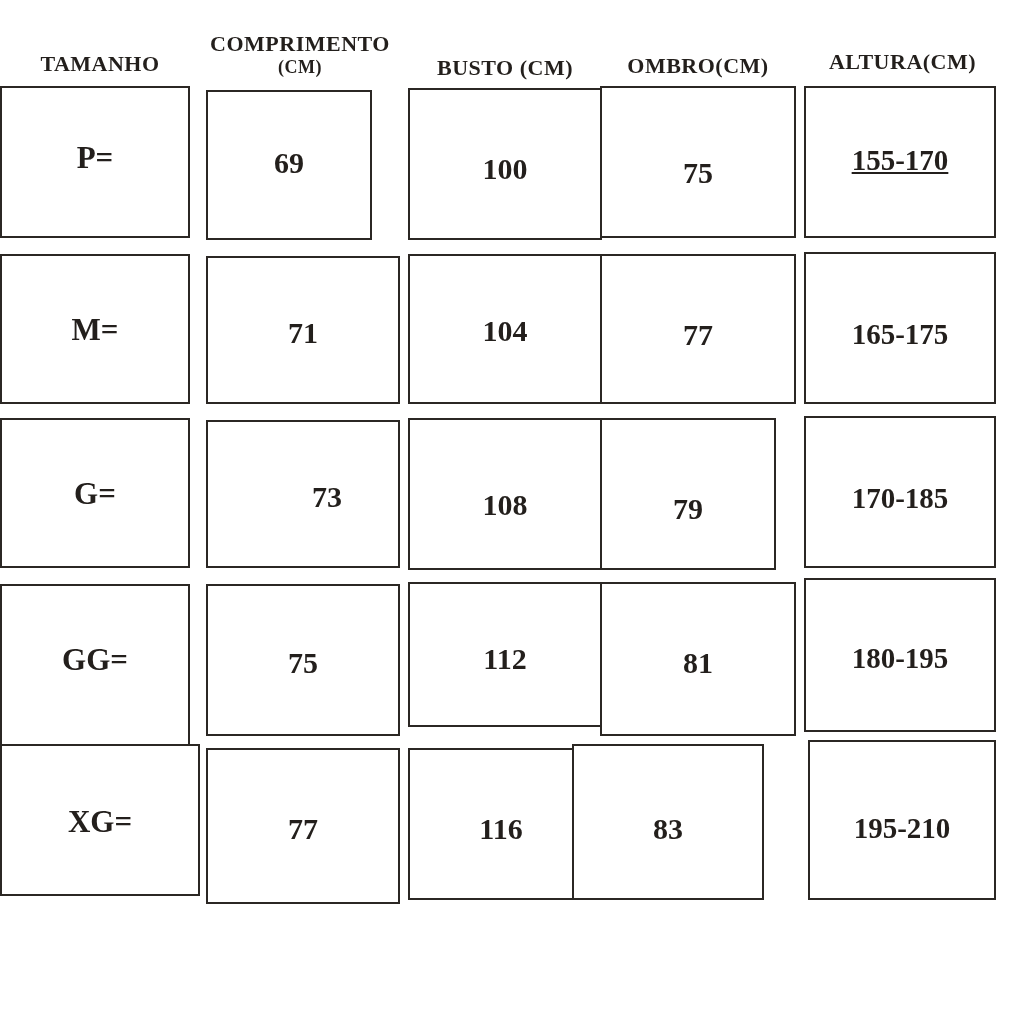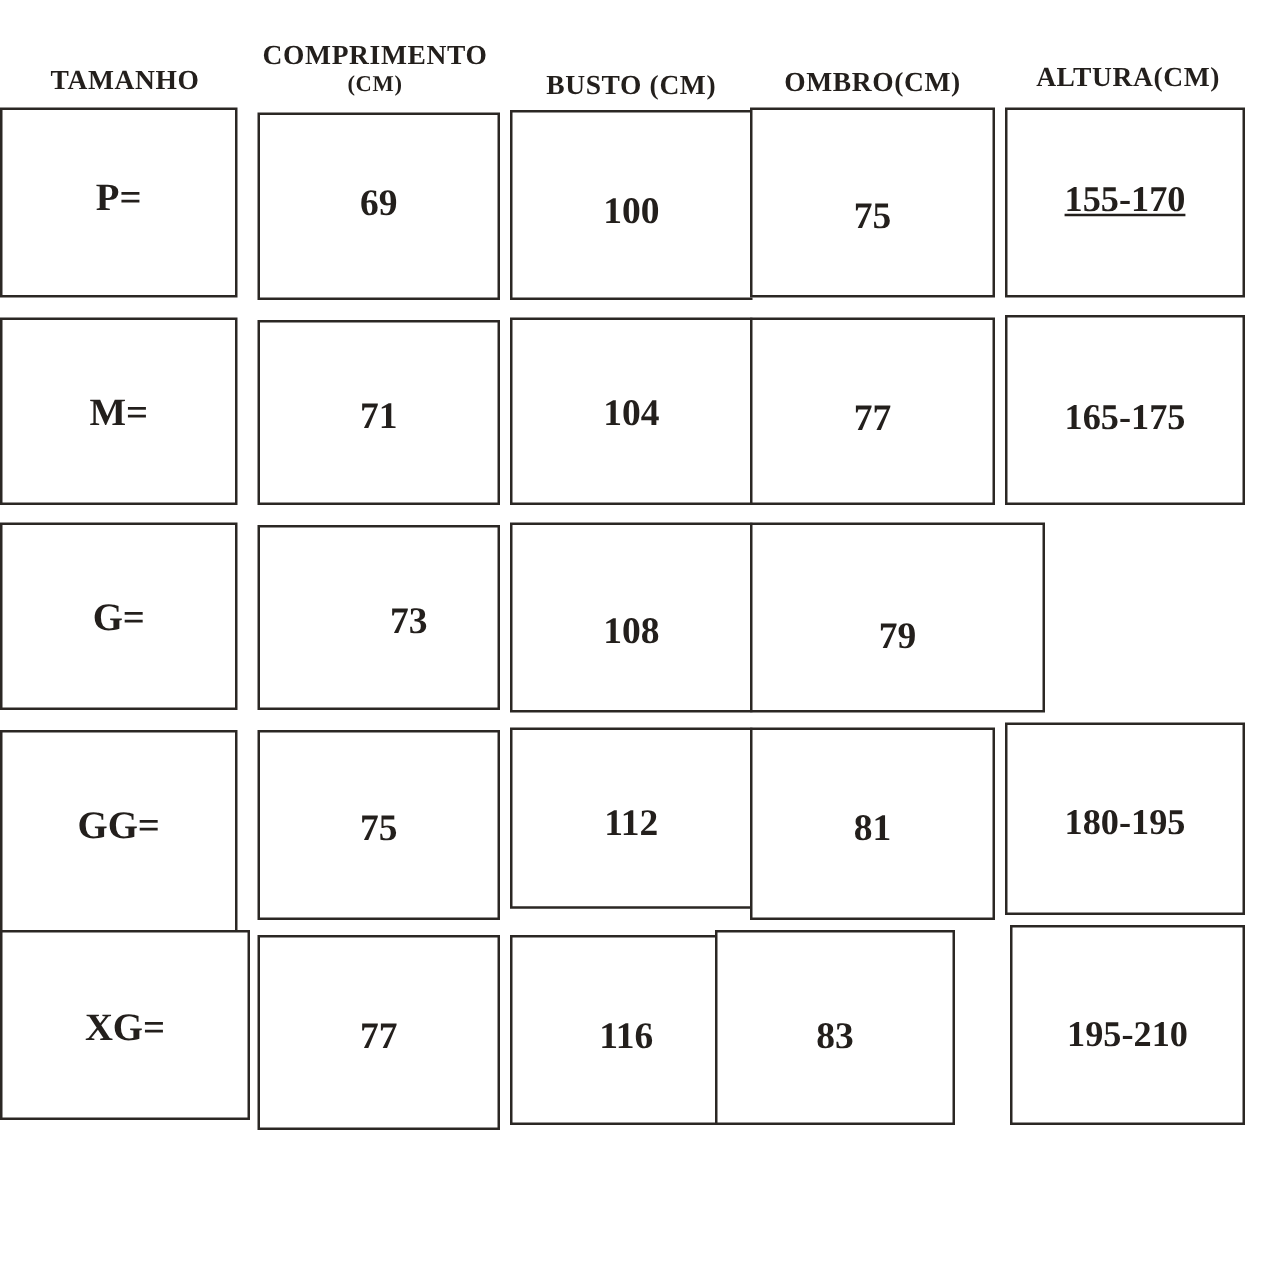--- a/index.html
+++ b/index.html
@@ -90,21 +90,21 @@
       <span>OMBRO(CM)</span>
     </div>
     <div class="hcell" style="left:800px; top:24px; width:205px; font-size:22px;">
       <span>ALTURA(CM)</span>
     </div>
   </div>
 
   <div class="cell" style="left:0px; top:86px; width:190px; height:152px;">
     <div class="val size-val" style="top:52px;">P=</div>
   </div>
-  <div class="cell" style="left:206px; top:90px; width:194px; height:150px;">
+  <div class="cell" style="left:206px; top:90px; width:166px; height:150px;">
     <div class="val num-val" style="top:54px;">69</div>
   </div>
   <div class="cell" style="left:408px; top:88px; width:194px; height:152px;">
     <div class="val num-val" style="top:62px;">100</div>
   </div>
   <div class="cell" style="left:600px; top:86px; width:196px; height:152px;">
     <div class="val num-val" style="top:68px;">75</div>
   </div>
   <div class="cell" style="left:804px; top:86px; width:192px; height:152px;">
     <div class="val range-val" style="top:56px;text-decoration:underline;">155-170</div>
@@ -128,22 +128,25 @@
 
   <div class="cell" style="left:0px; top:418px; width:190px; height:150px;">
     <div class="val size-val" style="top:56px;">G=</div>
   </div>
   <div class="cell" style="left:206px; top:420px; width:194px; height:148px;">
     <div class="val num-val" style="top:58px;padding-left:24px;">73</div>
   </div>
   <div class="cell" style="left:408px; top:418px; width:194px; height:152px;">
     <div class="val num-val" style="top:68px;">108</div>
   </div>
-  <div class="cell" style="left:600px; top:418px; width:236px; height:152px;">
+  <div class="cell" style="left:600px; top:418px; width:176px; height:152px;">
     <div class="val num-val" style="top:72px;">79</div>
+  </div>
+  <div class="cell" style="left:804px; top:416px; width:192px; height:152px;">
+    <div class="val range-val" style="top:64px;">170-185</div>
   </div>
 
   <div class="cell" style="left:0px; top:584px; width:190px; height:170px;">
     <div class="val size-val" style="top:56px;">GG=</div>
   </div>
   <div class="cell" style="left:206px; top:584px; width:194px; height:152px;">
     <div class="val num-val" style="top:60px;">75</div>
   </div>
   <div class="cell" style="left:408px; top:582px; width:194px; height:145px;">
     <div class="val num-val" style="top:58px;">112</div>

